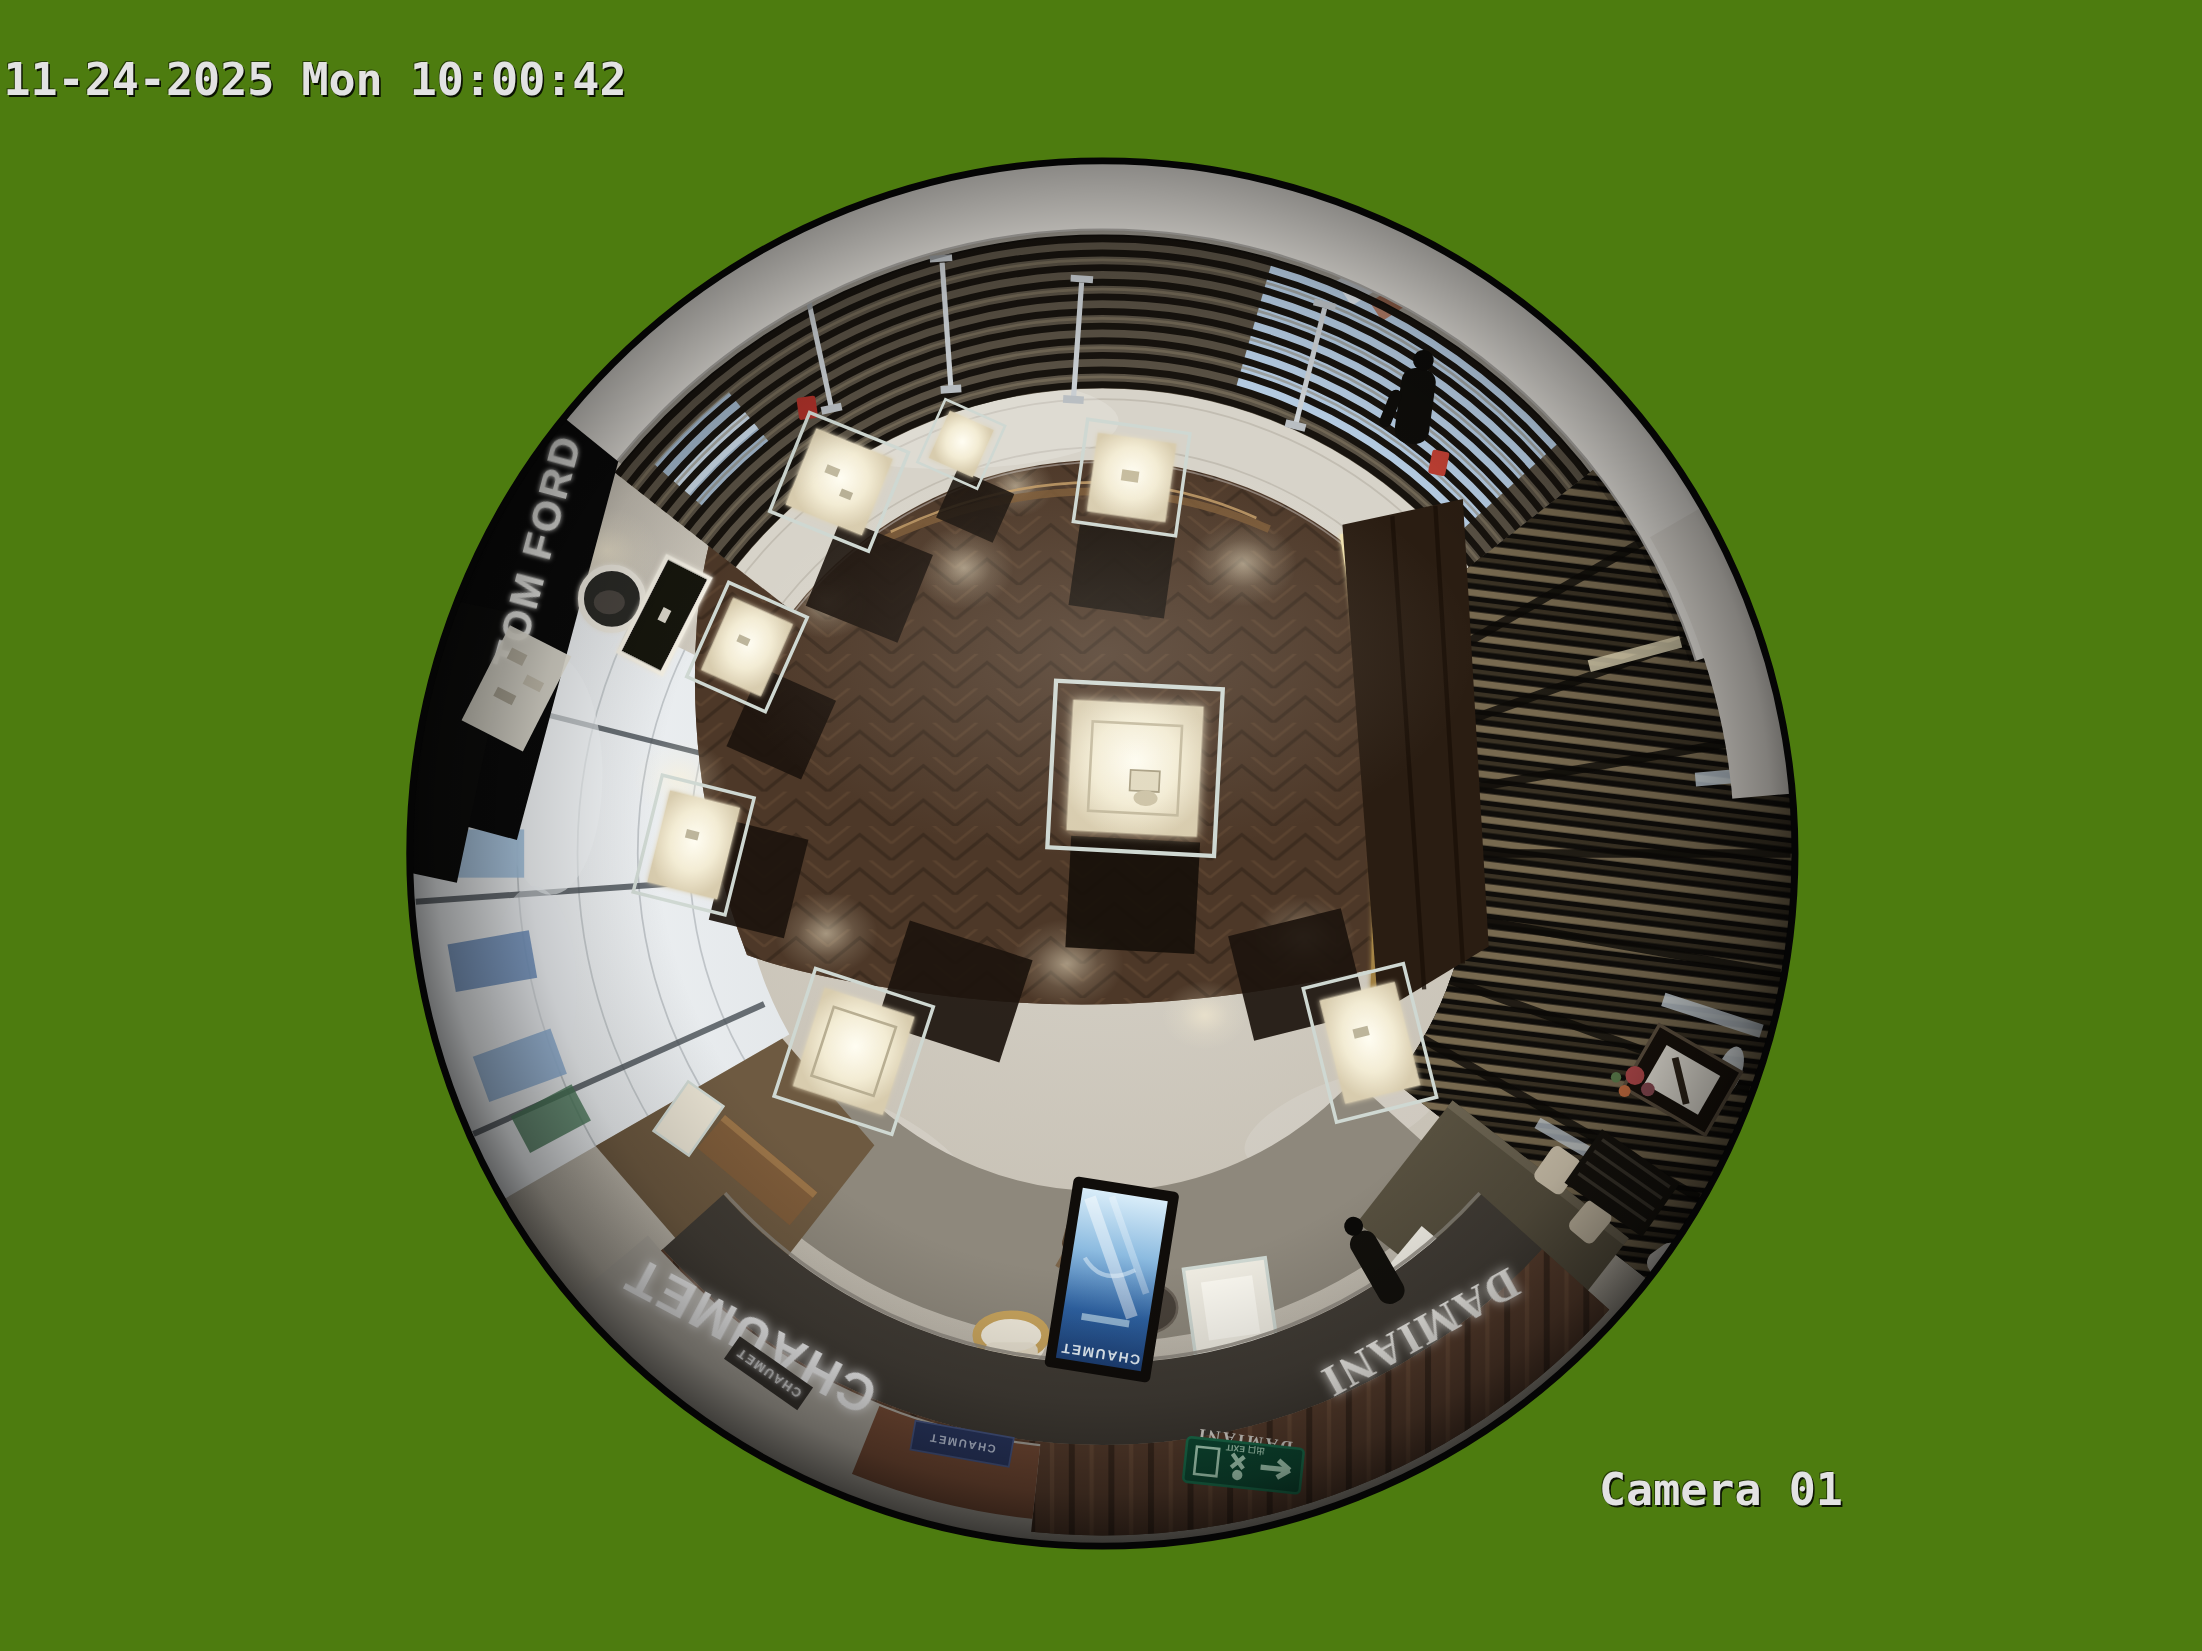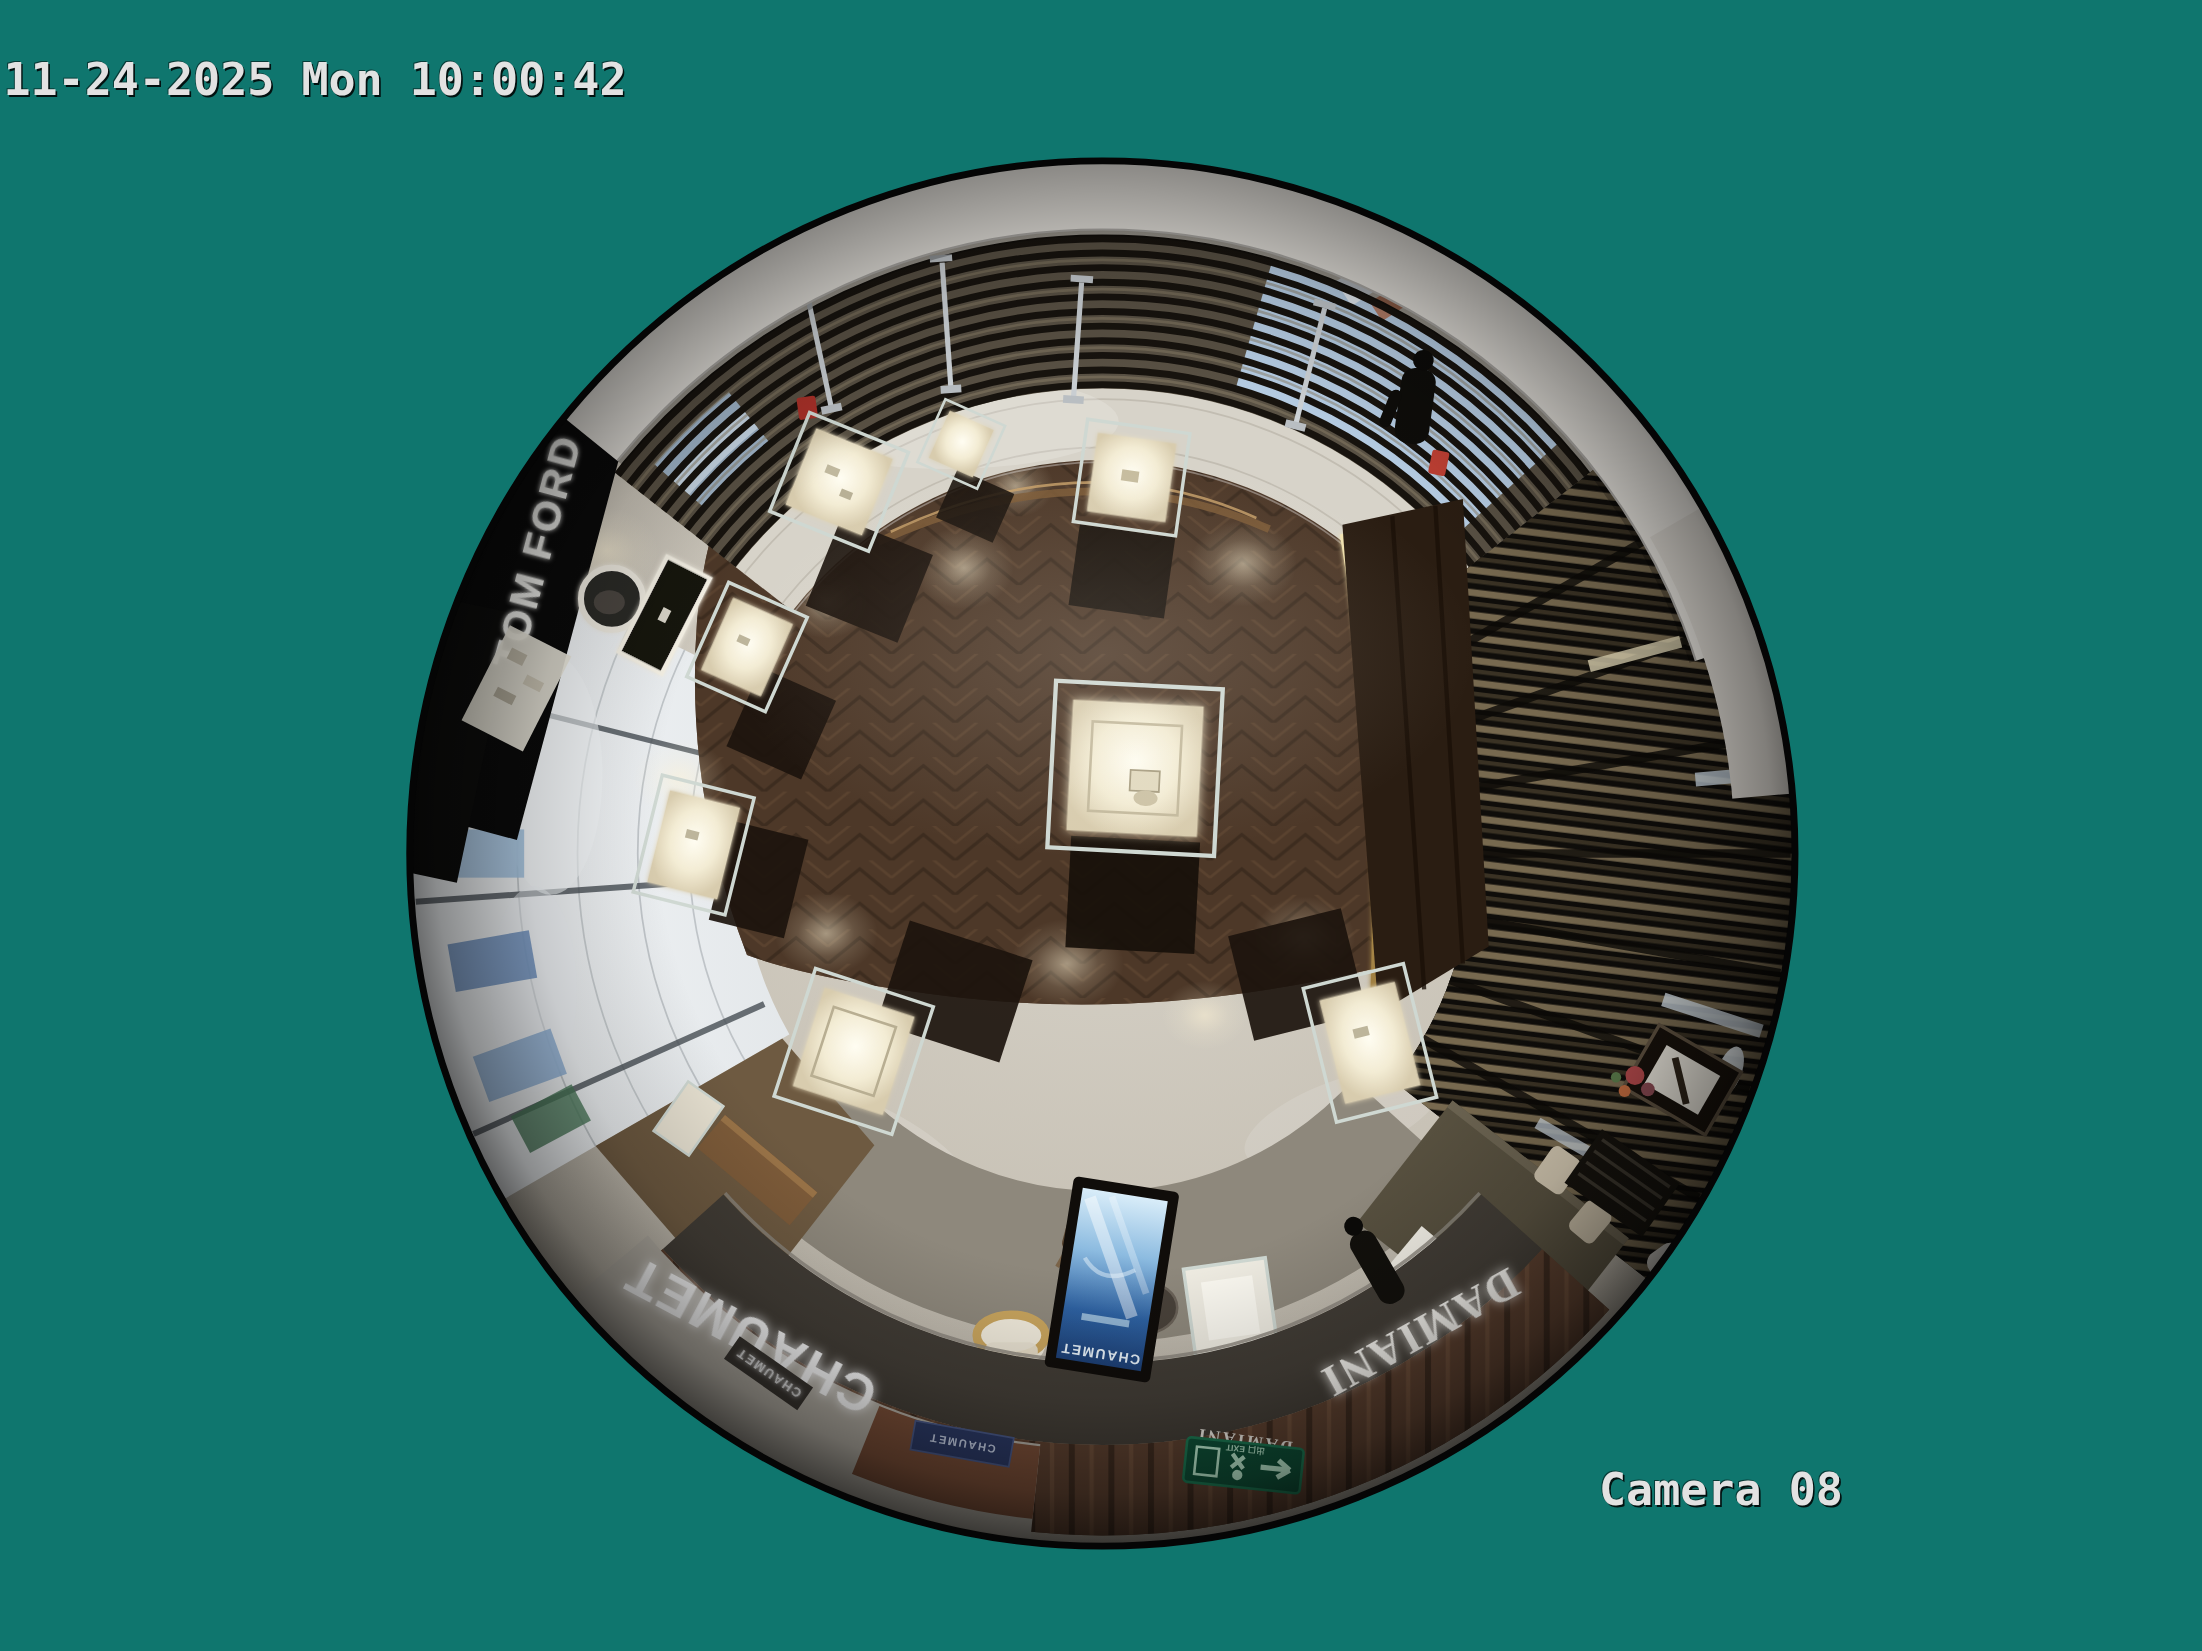--- a/index.html
+++ b/index.html
@@ -1,16 +1,16 @@
 <!DOCTYPE html>
 <html style="font-size:13.8px"><head>
 <meta charset="utf-8">
 <style>
   html,body{margin:0;padding:0;background:#0a0a0a;}
-  .canvas{position:relative;width:2203px;height:1652px;background:#0f766e;overflow:hidden;}
+  .canvas{position:relative;width:2203px;height:1652px;background:#4d7c0f;overflow:hidden;}
   .osd{position:absolute;font-family:"DejaVu Sans Mono",monospace;font-weight:700;font-size:45px;
        color:#e2e2e2;letter-spacing:0;white-space:pre;
        text-shadow:1.7px 1.7px 0 rgba(0,0,0,.85),-0.9px -0.9px 0 rgba(0,0,0,.5);}
   #osd-timestamp{left:3.4px;top:53px;}
   #osd-camera{left:1599px;top:1463px;}
   svg{position:absolute;left:0;top:0;}
   .brand-sans{font-family:"Liberation Sans",sans-serif;font-weight:700;}
   .brand-serif{font-family:"Liberation Serif",serif;font-weight:700;}
 </style>
 </head>
@@ -542,16 +542,16 @@
     </g>
 
     <ellipse cx="1281" cy="760" rx="620" ry="340" fill="url(#topHaze)"></ellipse>
     <circle cx="1281" cy="992" r="803" fill="url(#vignette)"></circle>
   </g>
 
   <circle cx="1281" cy="992" r="805" fill="none" stroke="#050505" stroke-width="8"></circle>
 </svg>
 
 <div class="osd" id="osd-timestamp">11-24-2025 Mon 10:00:42</div>
-<div class="osd" id="osd-camera">Camera 08</div>
+<div class="osd" id="osd-camera">Camera 01</div>
 
 </div>
 
 
 </body></html>

